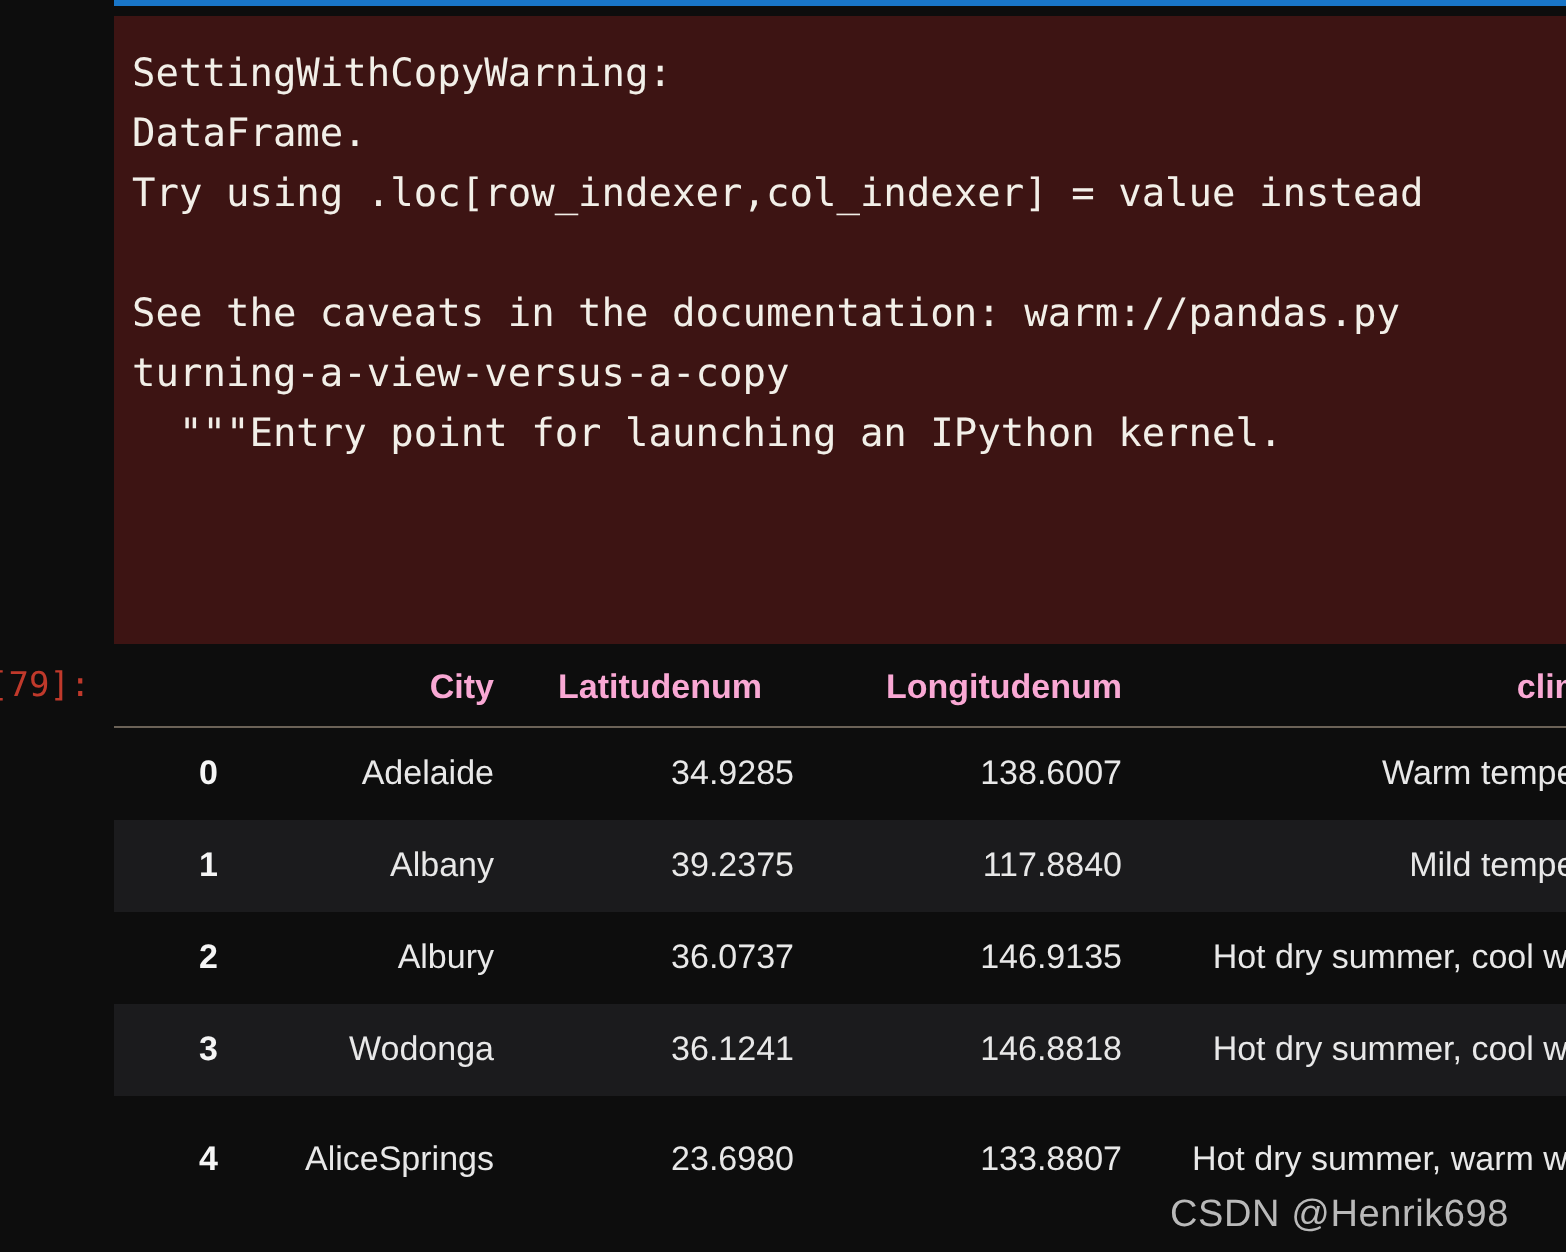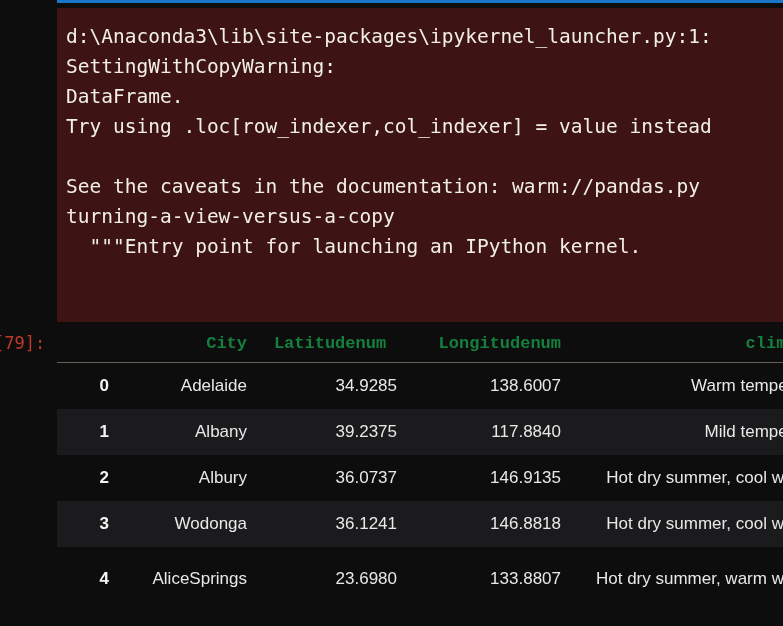--- a/index.html
+++ b/index.html
@@ -72,24 +72,23 @@
     width: 688px;
     table-layout: fixed;
     color: #e8e8e8;
     font-size: 17px;
   }
   table.df thead th {
     text-align: right;
     font-weight: bold;
     padding: 4px 8px 9px 8px;
     border-bottom: 1.5px solid #6b6257;
-    color: #15803d;
+    color: #f9a8d4;
     vertical-align: bottom;
     white-space: nowrap;
-    font-family: Liberation Mono, monospace;
   }
   table.df thead th.idx { width: 44px; }
   table.df thead th.city { width: 122px; }
   table.df thead th.lat { width: 134px; text-align: center; }
   table.df thead th.lon { width: 148px; }
   table.df thead th.climate { width: 240px; }
 
   table.df tbody td {
     text-align: right;
     padding: 13px 8px;
@@ -117,21 +116,20 @@
   }
 </style>
 </head>
 <body>
 
 <div id="screen">
 
   <div id="top-bar"></div>
 
   <div id="warning-box">
-    <div class="warn-line">d:\Anaconda3\lib\site-packages\ipykernel_launcher.py:1:</div>
     <div class="warn-line">SettingWithCopyWarning:</div>
     <div class="warn-line">DataFrame.</div>
     <div class="warn-line">Try using .loc[row_indexer,col_indexer] = value instead</div>
     <div class="warn-line blank">&nbsp;</div>
     <div class="warn-line">See the caveats in the documentation: warm://pandas.py</div>
     <div class="warn-line">turning-a-view-versus-a-copy</div>
     <div class="warn-line">  """Entry point for launching an IPython kernel.</div>
   </div>
 
   <div id="out-prompt">[79]:</div>
@@ -180,14 +178,15 @@
           <td class="idx">4</td>
           <td>AliceSprings</td>
           <td>23.6980</td>
           <td>133.8807</td>
           <td>Hot dry summer, warm winter</td>
         </tr>
       </tbody>
     </table>
   </div>
 
+  <div id="watermark">CSDN @Henrik698</div>
 
 </div>
 
 </body></html>

